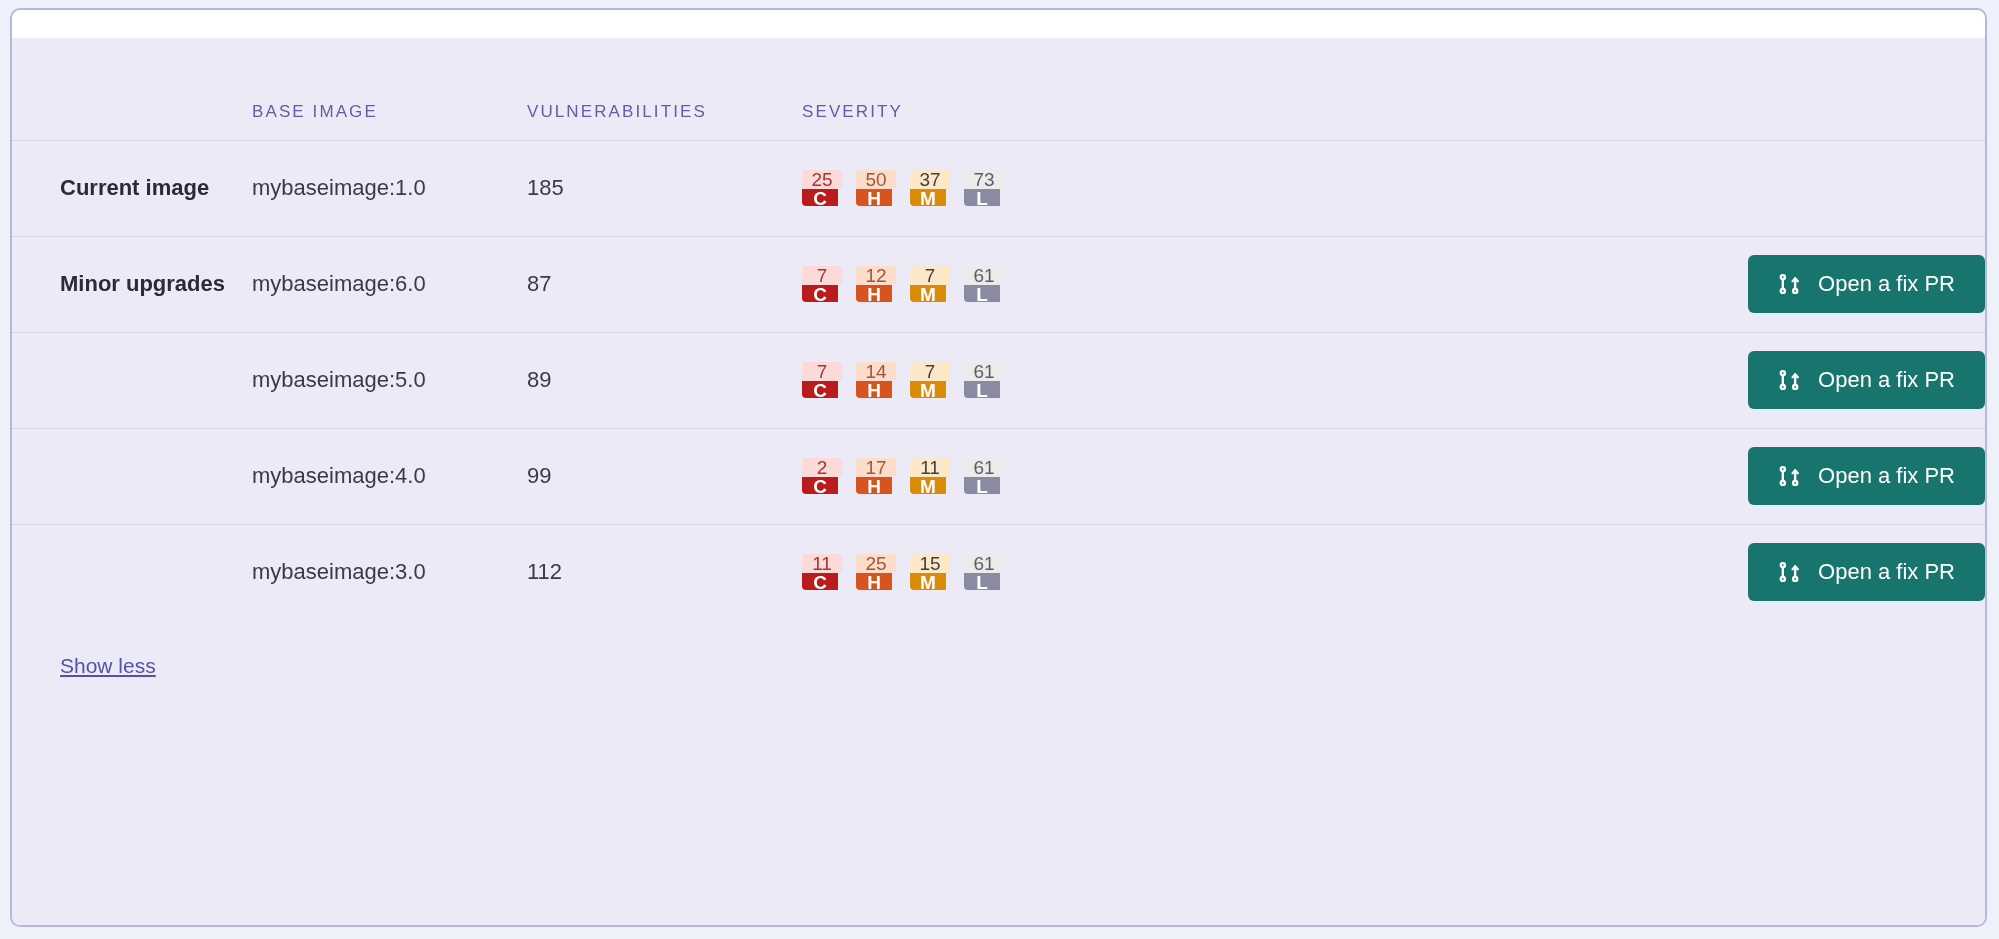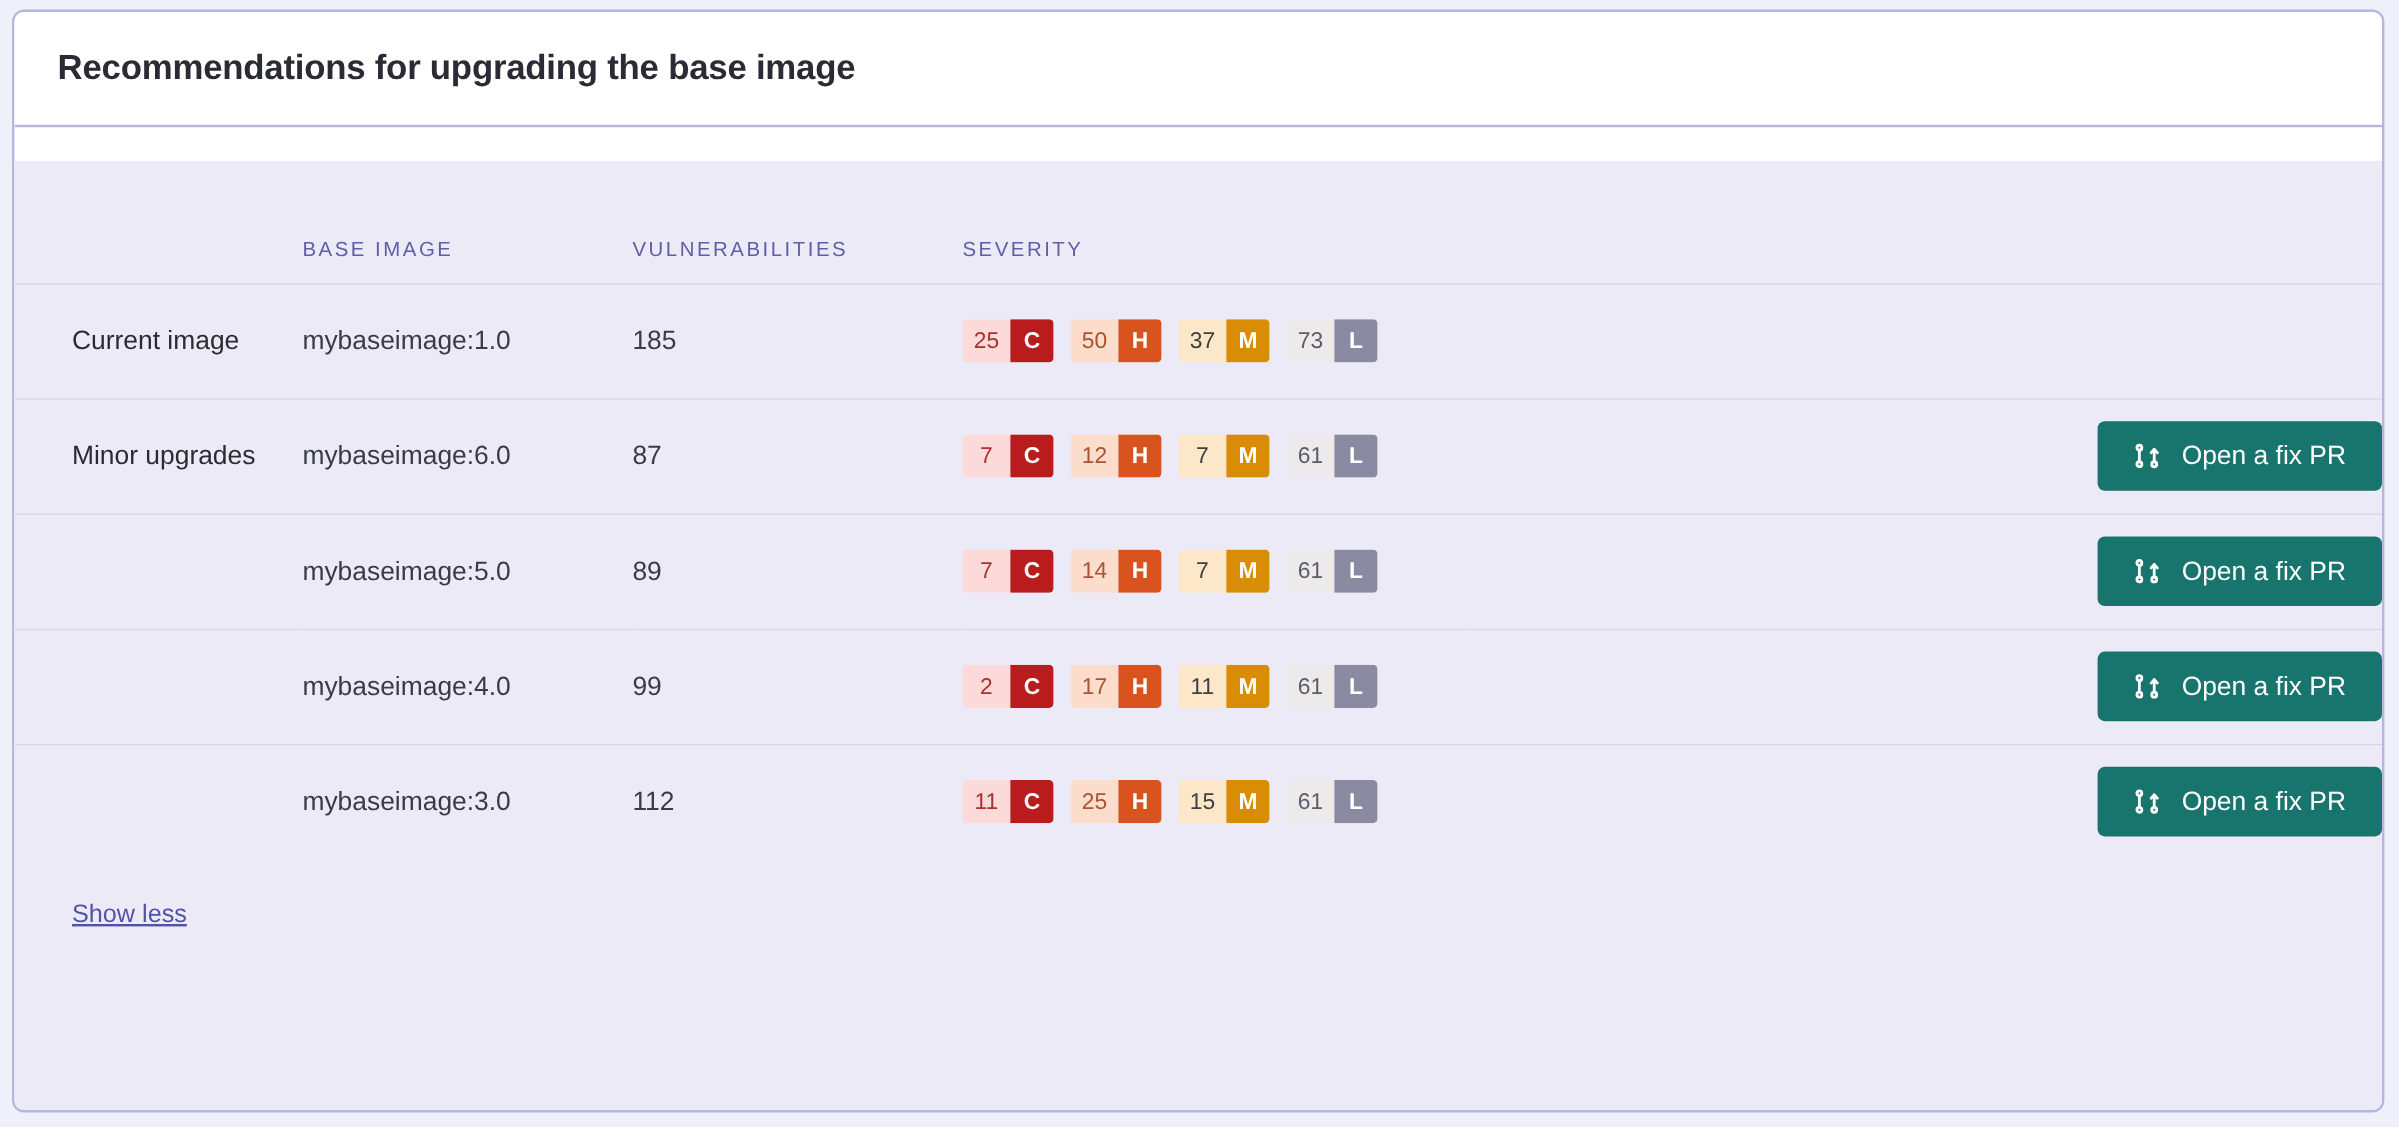--- a/index.html
+++ b/index.html
@@ -85,36 +85,37 @@
     font-size: 22px;
     color: #3a3a48;
     border-bottom: 1px solid #d7d4e6;
     padding: 0;
     vertical-align: middle;
     height: 95px;
   }
   .rec-table tbody tr:last-child td { border-bottom: none; }
   .rec-table td.col-label {
     padding-left: 48px;
-    font-weight: normal;
+    font-weight: bold;
     color: #2b2b35;
   }
 
   
   .sev-wrap {
     display: flex;
     align-items: center;
     gap: 14px;
   }
   .sev-pair {
     display: flex;
     align-items: stretch;
     height: 36px;
     border-radius: 4px;
     overflow: hidden;
+    flex-direction: column;
   }
   .sev-count {
     min-width: 22px;
     padding: 0 9px;
     display: flex;
     align-items: center;
     justify-content: center;
     font-size: 19px;
     line-height: 1;
   }
@@ -187,23 +188,20 @@
     color: #5252a8;
     font-size: 21px;
     cursor: pointer;
   }
 </style>
 </head>
 <body>
 
 <div class="card">
 
-  <div class="card-header">
-    <div class="card-title">Recommendations for upgrading the base image</div>
-  </div>
 
   <div class="card-body">
     <table class="rec-table">
       <colgroup>
         <col class="c-label">
           <col class="c-image">
           <col class="c-vulns">
           <col class="c-sev">
           <col class="c-action">
       </colgroup>

